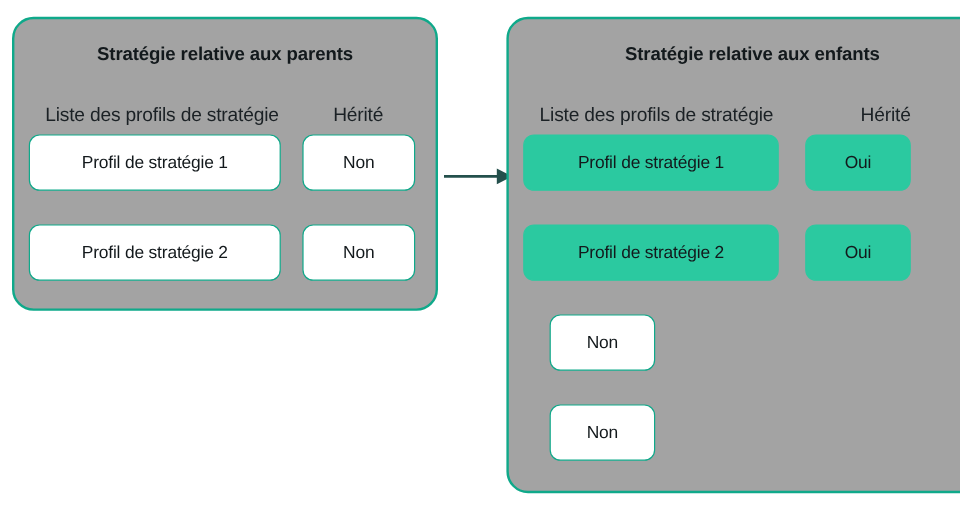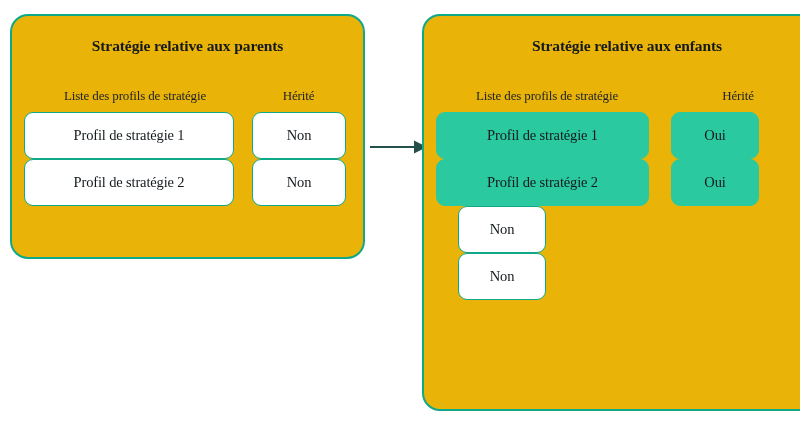--- a/index.html
+++ b/index.html
@@ -20,22 +20,21 @@
     position: absolute;
     inset: 0;
   }
 
   
   .panel {
     position: absolute;
     box-sizing: border-box;
     border: 2px solid #0fa98a;
     border-radius: 18px;
-    background: #eab308;
-    font-family: Liberation Serif, serif;
+    background: #a3a3a3;
   }
   .panel-parents {
     left: 10px;
     top: 14px;
     width: 355px;
     height: 245px;
   }
   .panel-enfants {
     left: 422px;
     top: 14px;
@@ -63,41 +62,42 @@
     position: absolute;
     left: 0;
     right: 0;
     top: 72px;
     display: flex;
     align-items: baseline;
     padding: 0 12px;
     box-sizing: border-box;
   }
   .col-head {
-    font-size: 13px;
+    font-size: 16px;
     font-weight: normal;
     color: #1b2125;
     text-align: center;
     letter-spacing: -0.15px;
   }
   .col-head-profiles { flex: 0 0 222px; }
   .col-head-inherited { flex: 1 1 auto; }
 
   
   .rows {
     position: absolute;
     left: 0;
     right: 0;
     top: 96px;
     padding: 0 12px;
     box-sizing: border-box;
   }
   .row {
     display: flex;
     align-items: center;
+    margin-bottom: 28px;
   }
   .row:last-child { margin-bottom: 0; }
 
   .cell {
     box-sizing: border-box;
     border: 1.6px solid #0fa98a;
     border-radius: 9px;
     background: #ffffff;
     height: 47px;
     display: flex;

